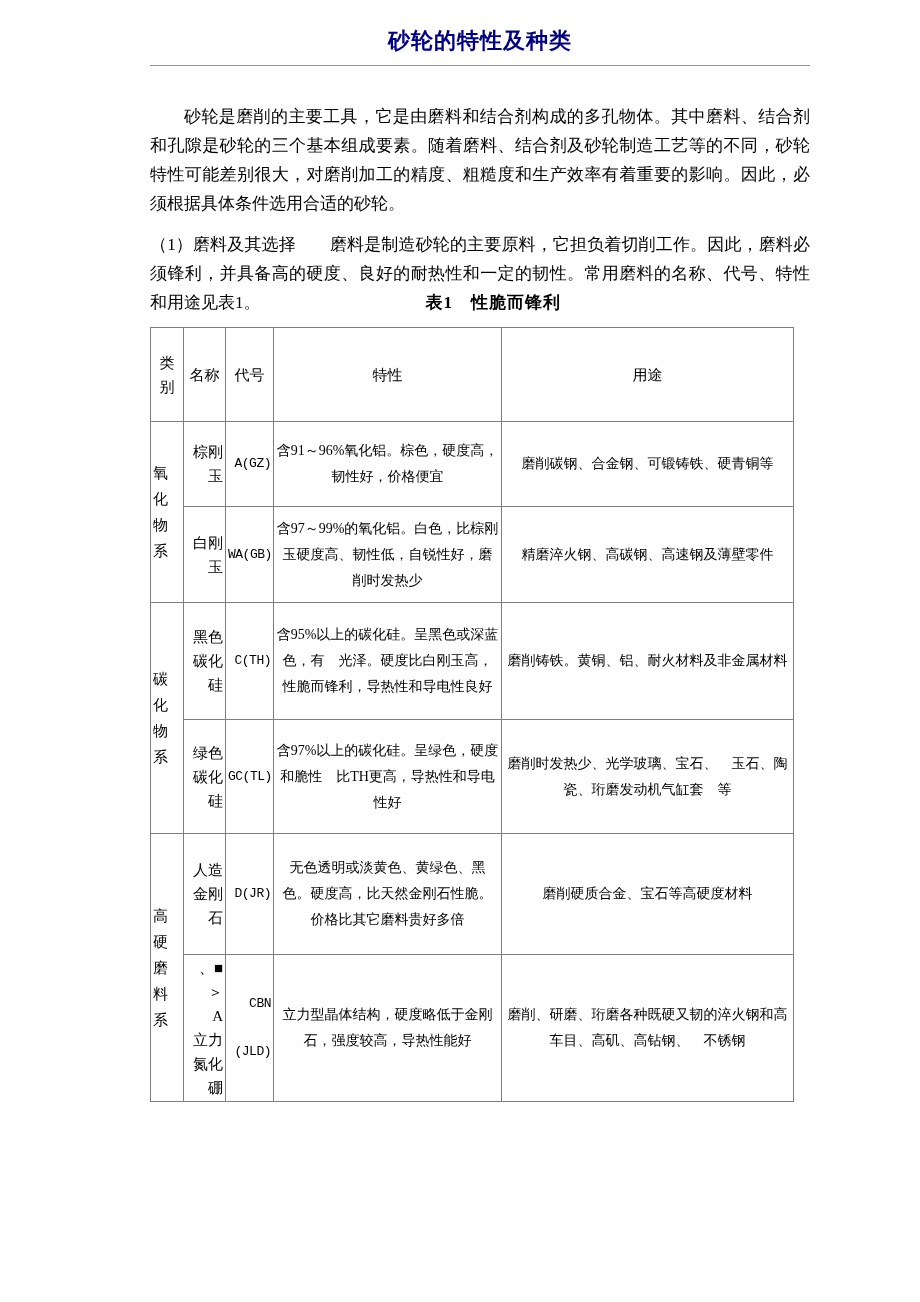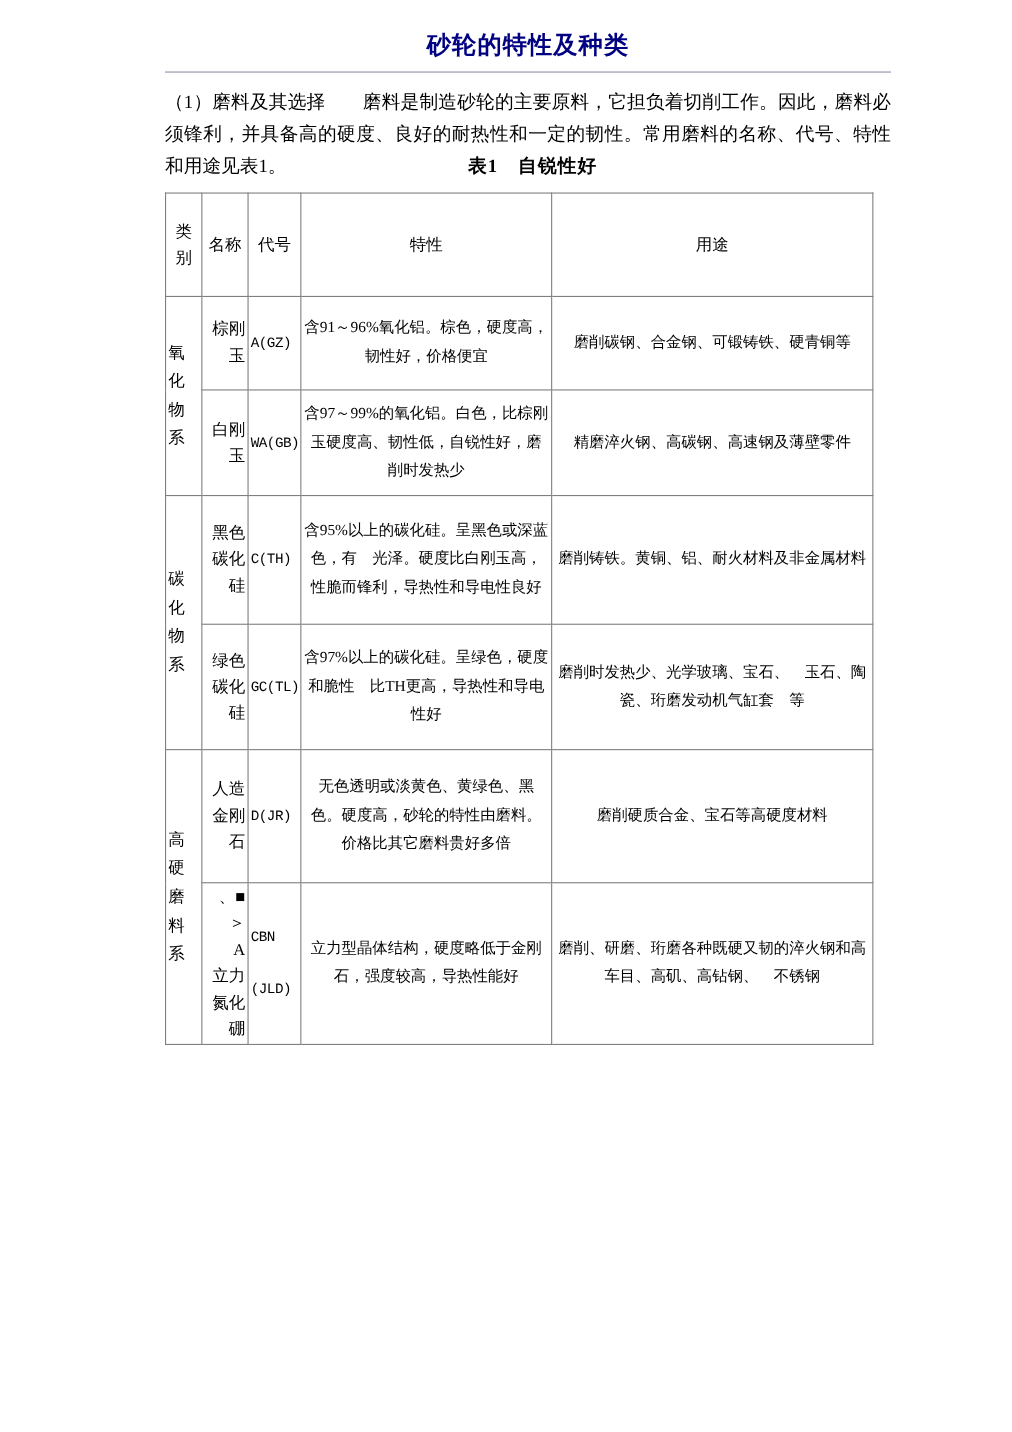--- a/index.html
+++ b/index.html
@@ -78,44 +78,45 @@
   td.cat{
     font-size:15px;
     line-height:26px;
   }
   td.name{
     text-align:right;
     font-size:15px;
     line-height:24px;
   }
   td.code{
-    text-align:left;
+    text-align:right;
     font-size:13px;
     letter-spacing:-0.5px;
     line-height:24px;
     font-family:"Liberation Mono","DejaVu Sans Mono",monospace;
   }
   td.prop,td.usage{
     text-align:center;
     font-size:14px;
     line-height:26px;
     word-break:break-all;
   }
 </style>
 </head>
 <body>
 
 <div class="content">
 
   <div class="doc-title">砂轮的特性及种类</div>
 
+  <p class="para first">砂轮是磨削的主要工具，它是由磨料和结合剂构成的多孔物体。其中磨料、结合剂和孔隙是砂轮的三个基本组成要素。随着磨料、结合剂及砂轮制造工艺等的不同，砂轮特性可能差别很大，对磨削加工的精度、粗糙度和生产效率有着重要的影响。因此，必须根据具体条件选用合适的砂轮。</p>
 
 
   <p class="section-para">
-    <span class="section-heading">（1）磨料及其选择</span><span class="section-body">磨料是制造砂轮的主要原料，它担负着切削工作。因此，磨料必须锋利，并具备高的硬度、良好的耐热性和一定的韧性。常用磨料的名称、代号、特性和用途见表1。</span><span class="table-caption">表1　自锐性好</span>
+    <span class="section-heading">（1）磨料及其选择</span><span class="section-body">磨料是制造砂轮的主要原料，它担负着切削工作。因此，磨料必须锋利，并具备高的硬度、良好的耐热性和一定的韧性。常用磨料的名称、代号、特性和用途见表1。</span><span class="table-caption">表1　性脆而锋利</span>
   </p>
 
   <table class="abrasives">
     <colgroup>
       <col style="width:33px">
       <col style="width:42px">
       <col style="width:48px">
       <col style="width:228px">
       <col style="width:292px">
     </colgroup>
@@ -166,21 +167,21 @@
       </tr>
 
       <tr class="r4">
         <td class="cat pre" rowspan="2">高硬
 磨
 料系</td>
         <td class="name pre">人造
 金刚
 石</td>
         <td class="code pre">D(JR)</td>
-        <td class="prop">无色透明或淡黄色、黄绿色、黑色。硬度高，砂轮的特性由磨料。价格比其它磨料贵好多倍</td>
+        <td class="prop">无色透明或淡黄色、黄绿色、黑色。硬度高，比天然金刚石性脆。价格比其它磨料贵好多倍</td>
         <td class="usage">磨削硬质合金、宝石等高硬度材料</td>
       </tr>
       <tr class="r5">
         <td class="name pre">、■
 　＞A
 立力
 氮化
 硼</td>
         <td class="code pre">CBN
 

